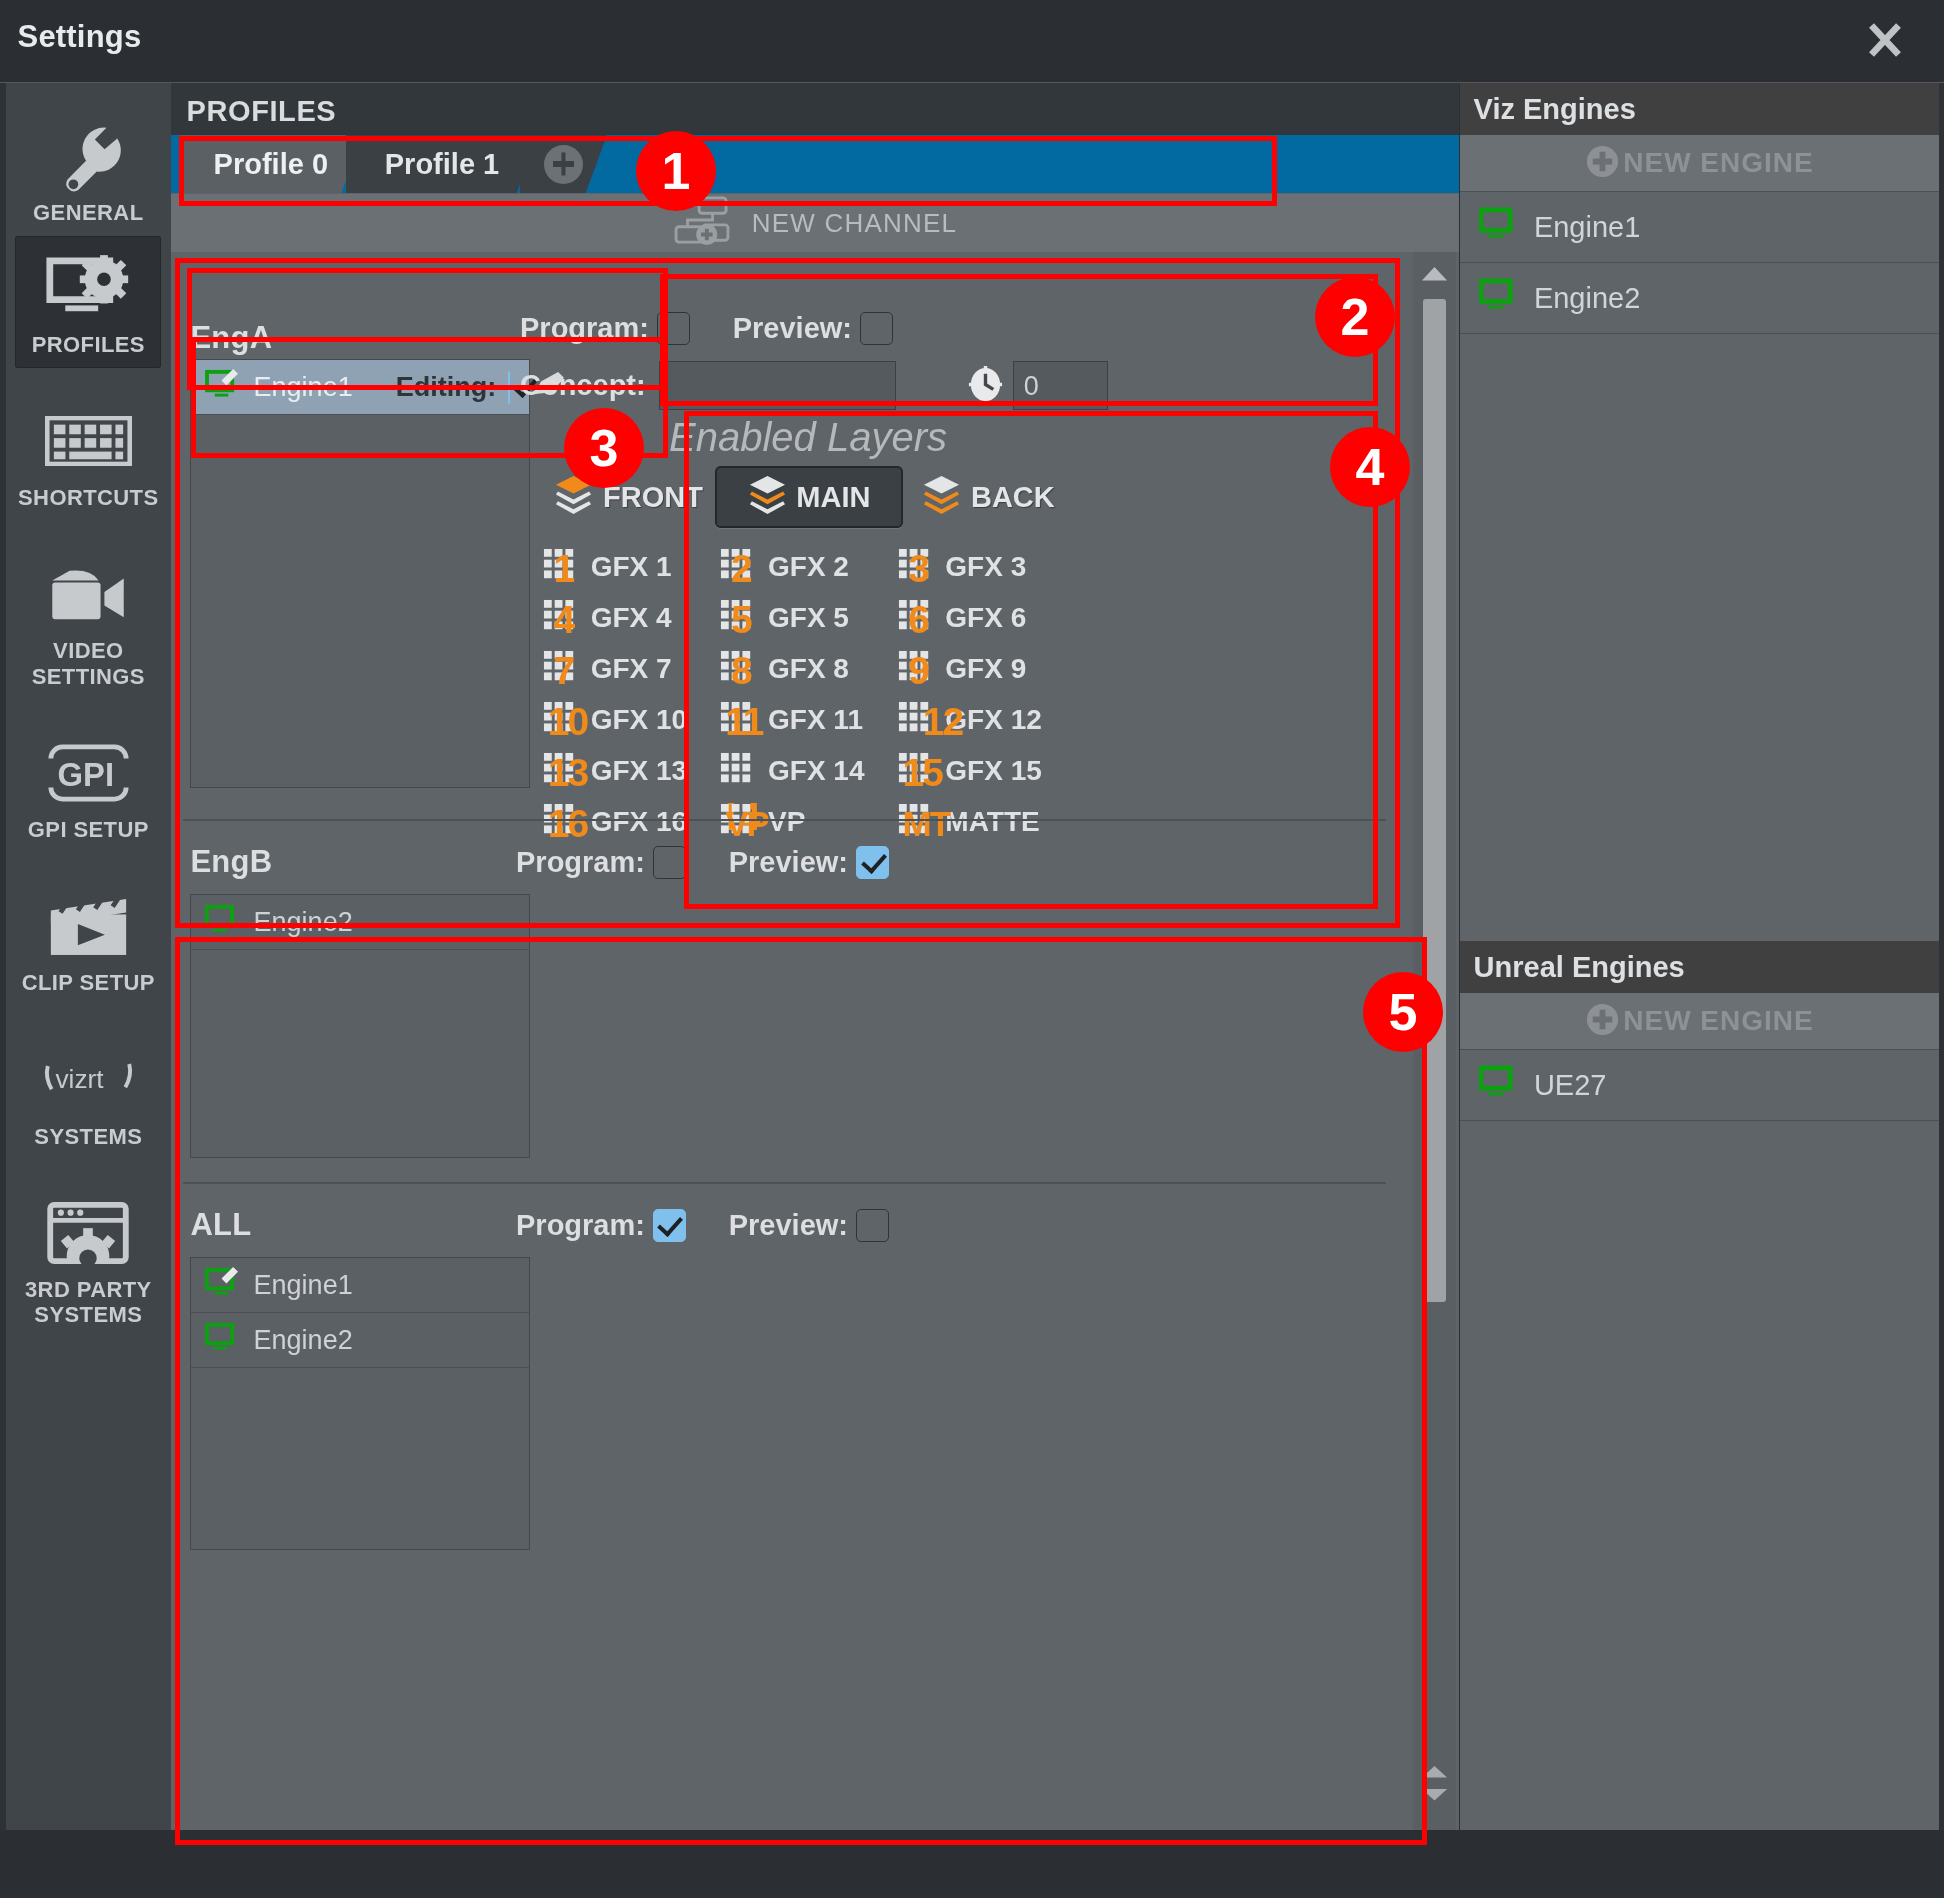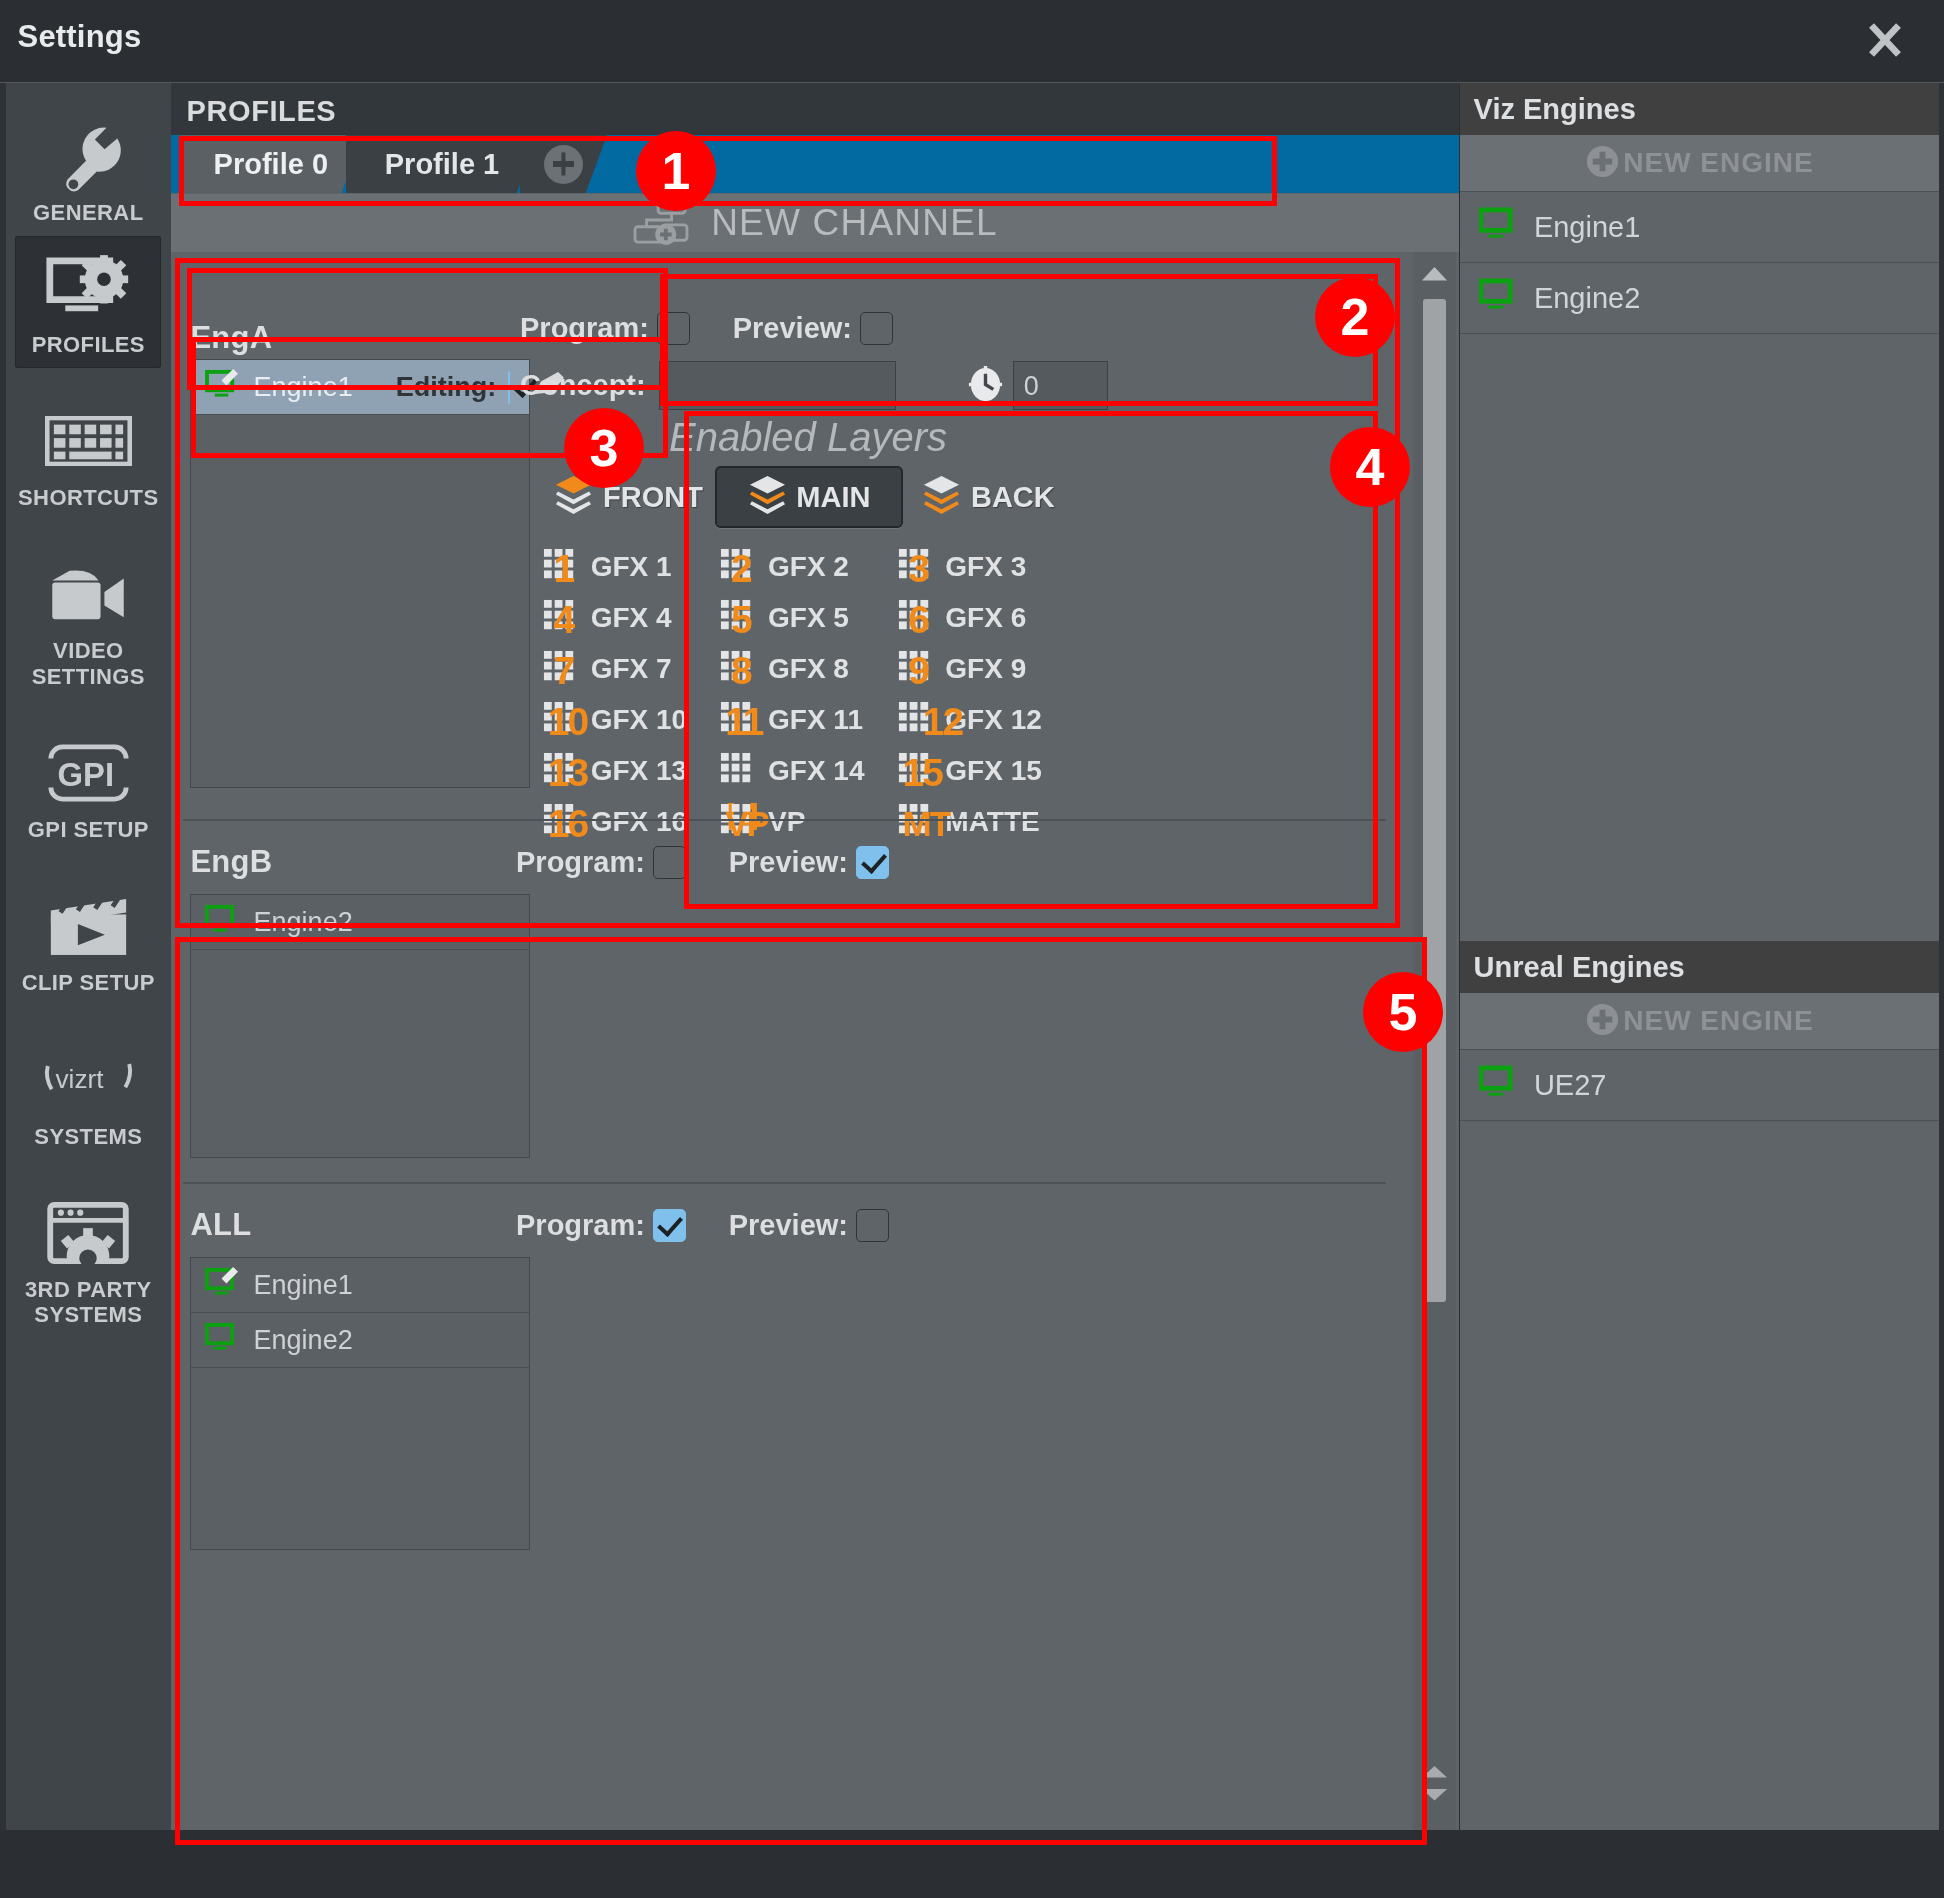--- a/index.html
+++ b/index.html
@@ -35,21 +35,21 @@
        display:flex;align-items:center;justify-content:center;cursor:pointer;
        clip-path:polygon(0 0,100% 0,calc(100% - 21.3px) 100%,0 100%);}
   .tab.inactive{background:#3b4044;color:#e4e6e8;}
   .tab.plus{width:87px;background:#3b4044;clip-path:polygon(0 0,100% 0,calc(100% - 21.3px) 100%,0 100%);}
   .plusglyph{width:39px;height:39px;border-radius:50%;background:#6c7175;position:relative;}
   .plusglyph:before,.plusglyph:after{content:"";position:absolute;background:#3b4044;}
   .plusglyph:before{left:8.7px;top:16.5px;width:21.3px;height:5.8px;}
   .plusglyph:after{left:7.8px;top:17.5px;width:23px;height:3.9px;transform:rotate(90deg);}
 
   #newchannel{position:absolute;left:0;top:111px;width:1289px;height:58px;background:#6b7074;display:flex;align-items:center;justify-content:center;cursor:pointer;}
-  #newchannel .nclabel{font-size:37px;color:#b9bcbe;letter-spacing:1.2px;margin-left:22px;}
+  #newchannel .nclabel{font-size:26px;color:#b9bcbe;letter-spacing:1.2px;margin-left:22px;}
 
   #scrollArea{position:absolute;left:0;top:169px;width:1289px;height:1578px;background:#5f6468;overflow:hidden;}
 
   
   .chan{position:relative;width:1221px;margin-left:0;}
   .chanTitle{position:absolute;font-size:31px;font-weight:bold;color:#dcdee0;letter-spacing:0.3px;}
   .englist{position:absolute;background:#5b6064;border:1.9px solid #44484c;}
   .engrow{height:54px;display:flex;align-items:center;padding-left:13.6px;border-bottom:1px solid #4c5055;font-size:27px;color:#cfd2d4;cursor:pointer;}
   .engrow.sel{background:#8fa2b4;color:#e9edf1;}
   .engrow .nm{margin-left:13.6px;}

